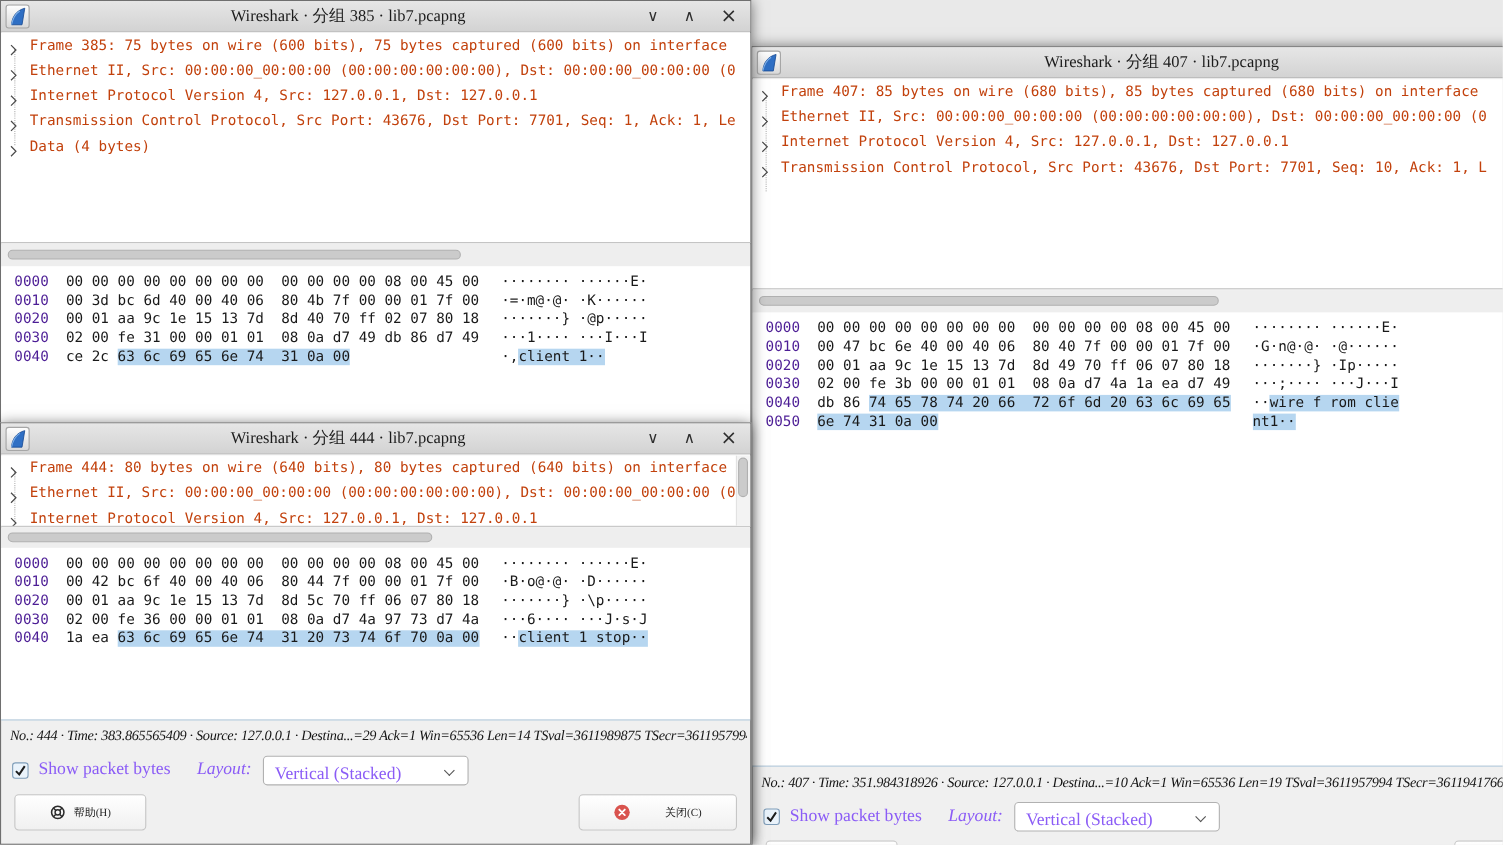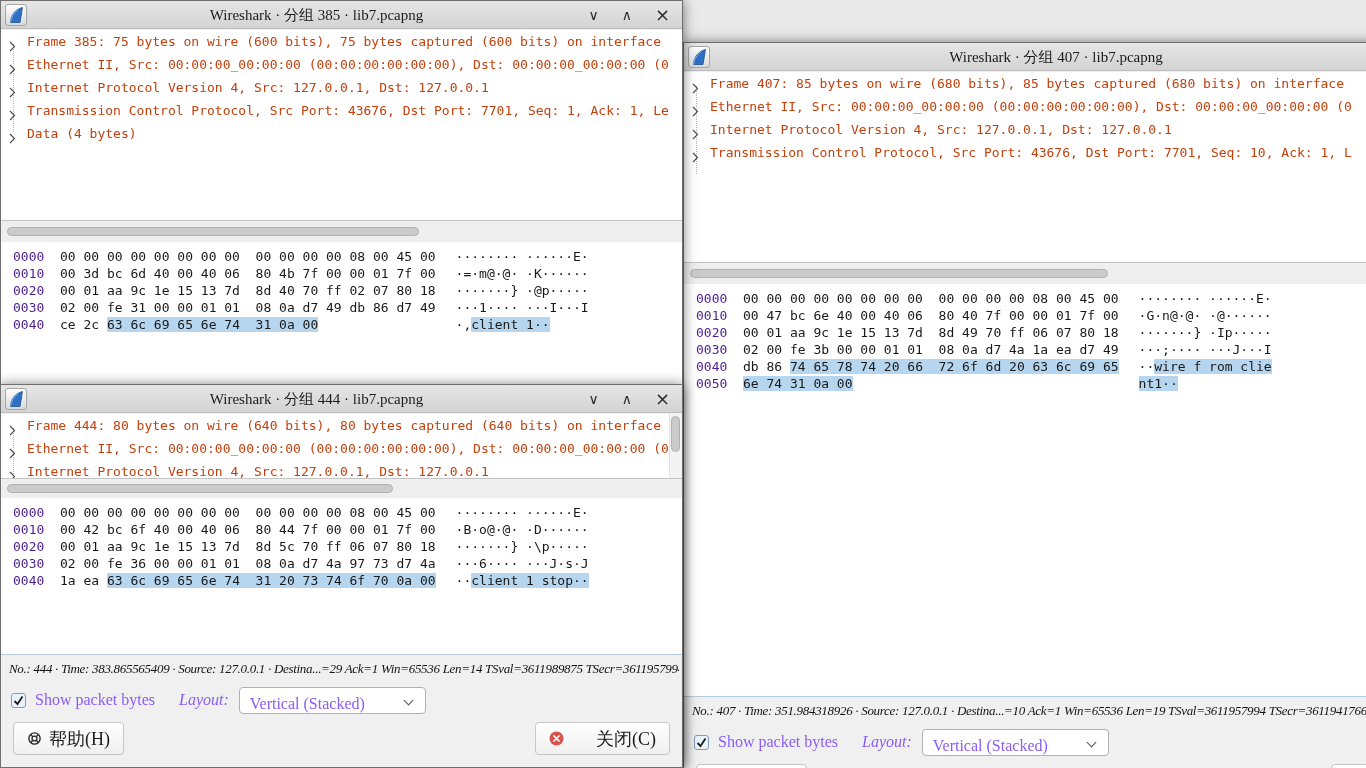--- a/index.html
+++ b/index.html
@@ -71,21 +71,21 @@
         display:flex; align-items:center; justify-content:center; margin-right:9px; }
   .cblabel, .laylabel, .ddtext { font-size:16px; color:#8b5cf6; }
   .laylabel { margin-left:24px;font-style:italic; }
   .dropdown { margin-left:10px; width:187px; height:27px; border:1px solid #b1b1b1; border-radius:4px;
               background:#fff; position:relative; display:flex; align-items:flex-end; padding-left:10px; }
   .ddchev { position:absolute; right:13px; top:9px; width:7px; height:7px;
             border-right:1.4px solid #555; border-bottom:1.4px solid #555; transform:rotate(45deg); }
   .btnrow { position:absolute; left:12px; right:12px; bottom:11px; height:34px; }
   .btn { position:absolute; top:0; height:33px; border:1px solid #c6c6c6; border-radius:4px;
          background:linear-gradient(#ffffff,#f0f0f0); display:inline-flex; align-items:center;
-         gap:7px; padding:0 13px; font-size:18px; color:#1c1c1c; }
+         gap:7px; padding:0 31px; font-size:10px; color:#1c1c1c; }
   .btn-help { left:0; }
   .btn-close { right:0;gap:32px; }
 </style>
 </head>
 <body>
 
 <div class="screen">
 
   <div class="win" id="win-tr">
     <div class="titlebar">

